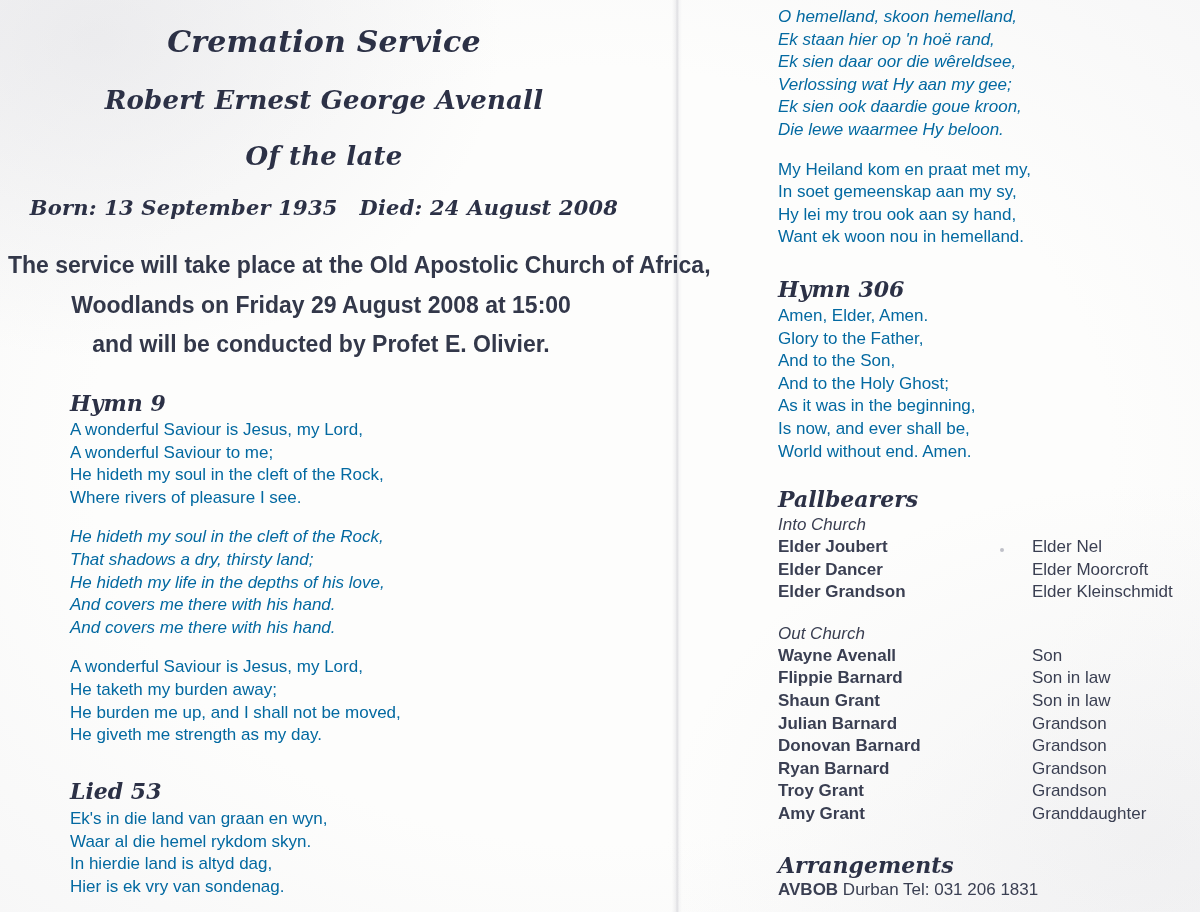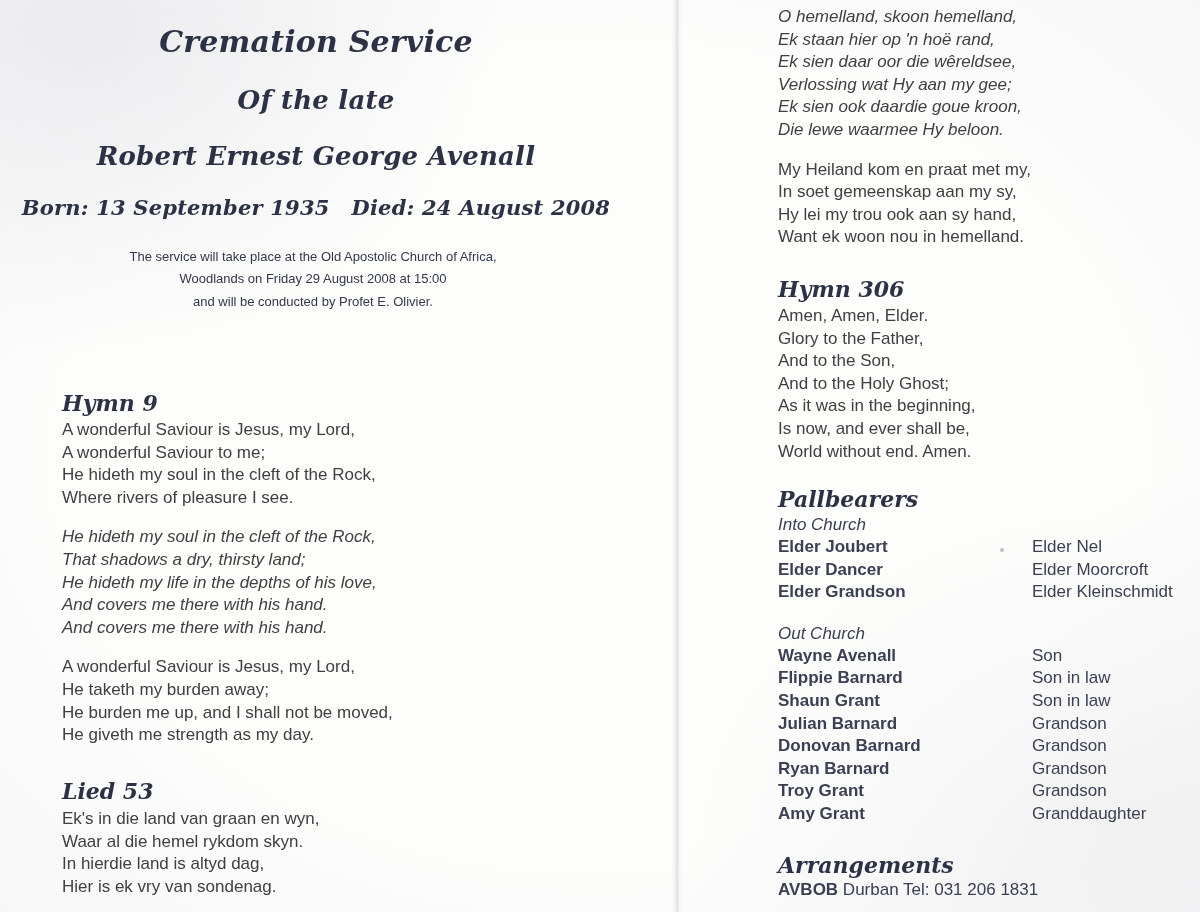--- a/index.html
+++ b/index.html
@@ -47,21 +47,21 @@
   .page {
     position: relative;
     width: 1200px;
     height: 912px;
     z-index: 4;
   }
 
   
   .col-left {
     position: absolute;
-    left: 0;
+    left: 8px;
     top: 0;
     width: 640px;
     height: 912px;
   }
   .col-right {
     position: absolute;
     left: 770px;
     top: 0;
     width: 430px;
     height: 912px;
@@ -99,40 +99,40 @@
     text-align: center;
     margin: 24px 0 0 0;
     padding-right: 8px;
   }
   .dates .gap { display: inline-block; width: 22px; }
 
   
   .service-info {
     margin: 26px 0 0 0;
     text-align: center;
-    font-size: 13px;
-    font-weight: normal;
+    font-size: 23px;
+    font-weight: bold;
     line-height: 1.72;
     padding-right: 14px;
   }
   .service-info div { white-space: nowrap; }
 
   
   .section-head {
     font-family: "DejaVu Serif", "Liberation Serif", serif;
     font-weight: bold;
     font-style: italic;
     font-size: 22px;
     color: #2c3146;
     margin: 0 0 3px 0;
   }
   .lyrics {
     font-size: 17px;
     line-height: 1.33;
-    color: #404040;
+    color: #0369a1;
   }
   .lyrics .stanza { margin: 0 0 17px 0; }
   .lyrics .stanza:last-child { margin-bottom: 0; }
   .lyrics .stanza.italic { font-style: italic; }
   .lyrics .line { white-space: nowrap; }
 
   .hymn9   { position: absolute; left: 62px; top: 390px; width: 560px; }
   .lied53  { position: absolute; left: 62px; top: 778px; width: 560px; }
   .lied53 .section-head { margin-bottom: 4px; }
 
@@ -189,22 +189,22 @@
 
 <div class="paper-tint"></div>
 <div class="fold"></div>
 <div class="speck"></div>
 
 <div class="page">
 
   <div class="col-left">
 
     <div class="display title-1">Cremation Service</div>
+    <div class="display title-3">Robert Ernest George Avenall</div>
     <div class="display title-2">Of the late</div>
-    <div class="display title-3">Robert Ernest George Avenall</div>
 
     <div class="display dates">
       <span>Born: 13 September 1935</span><span class="gap"></span><span>Died: 24 August 2008</span>
     </div>
 
     <div class="service-info">
       <div>The service will take place at the Old Apostolic Church of Africa,</div>
       <div>Woodlands on Friday 29 August 2008 at 15:00</div>
       <div>and will be conducted by Profet E. Olivier.</div>
     </div>
@@ -266,21 +266,21 @@
             <div class="line">Hy lei my trou ook aan sy hand,</div>
             <div class="line">Want ek woon nou in hemelland.</div>
           </div>
         </div>
     </div>
 
     <div class="hymn306">
       <div class="section-head">Hymn 306</div>
       <div class="lyrics">
           <div class="stanza">
-            <div class="line">Amen, Amen, Elder.</div>
+            <div class="line">Amen, Elder, Amen.</div>
             <div class="line">Glory to the Father,</div>
             <div class="line">And to the Son,</div>
             <div class="line">And to the Holy Ghost;</div>
             <div class="line">As it was in the beginning,</div>
             <div class="line">Is now, and ever shall be,</div>
             <div class="line">World without end. Amen.</div>
           </div>
         </div>
     </div>
 

